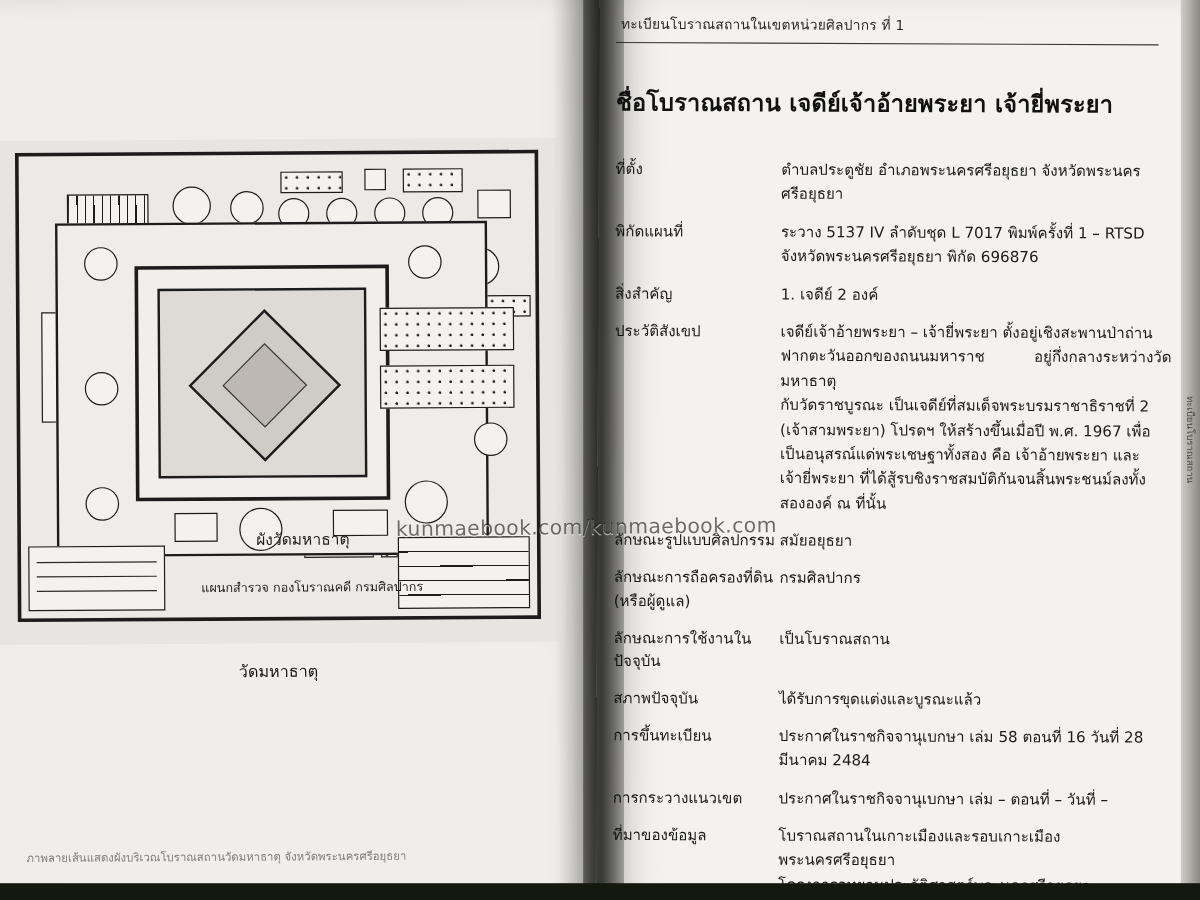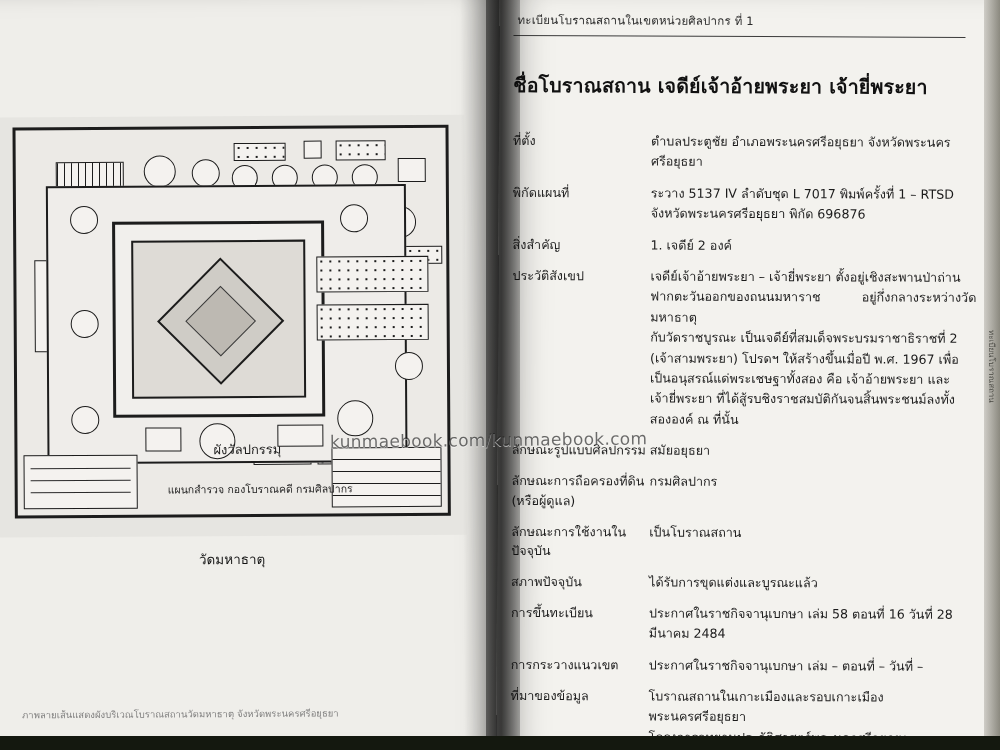--- a/index.html
+++ b/index.html
@@ -386,21 +386,21 @@
         <div class="cell dotted" style="left:300px;top:176px;width:110px;height:34px;"></div>
         <div class="cell round" style="left:378px;top:224px;width:26px;height:26px;"></div>
 
         <div class="scalebox">
           <div class="sline" style="top:12px;"></div>
           <div class="sline" style="top:24px;"></div>
           <div class="sline" style="top:36px;"></div>
         </div>
         <div class="titleblock"></div>
 
-        <div class="plan-caption-hand">ผังวัลปกรรมุ</div>
+        <div class="plan-caption-hand">ผังวัดมหาธาตุ</div>
         <div class="plan-subcaption-hand">แผนกสำรวจ  กองโบราณคดี  กรมศิลปากร</div>
       </div>
 
       <div class="plan-caption">วัดมหาธาตุ</div>
     </div>
 
     <div class="left-footnote">ภาพลายเส้นแสดงผังบริเวณโบราณสถานวัดมหาธาตุ จังหวัดพระนครศรีอยุธยา</div>
   </div>
 
   <div class="gutter"></div>

